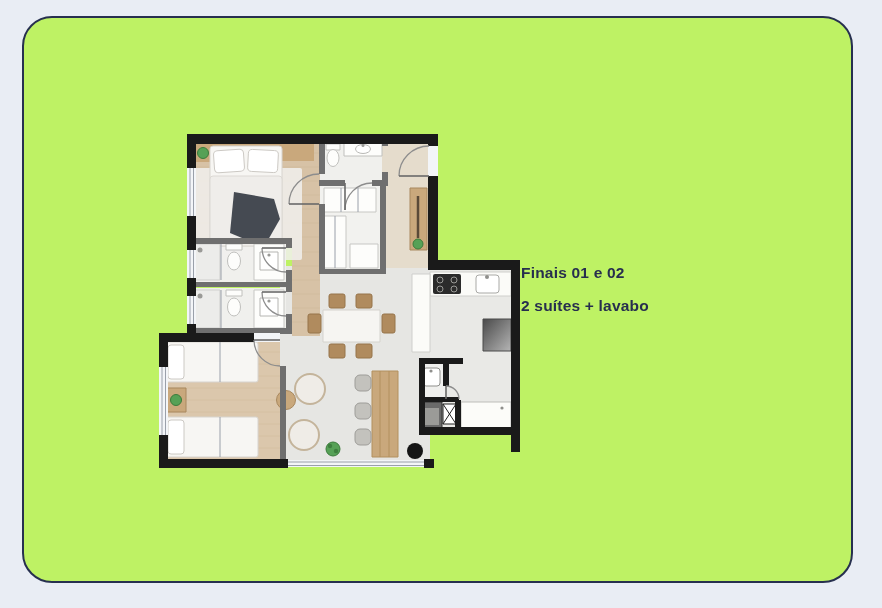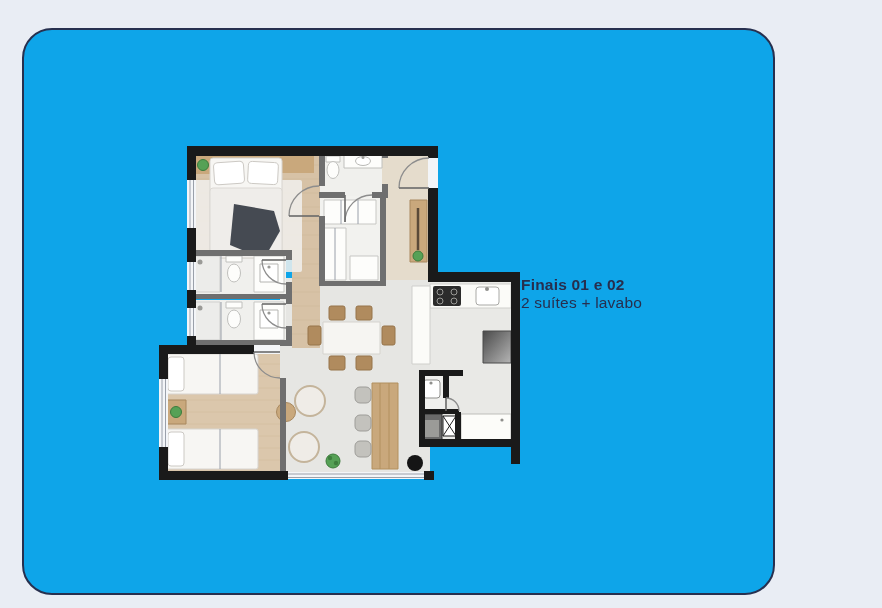--- a/index.html
+++ b/index.html
@@ -2,32 +2,32 @@
 <html><head>
 <meta charset="utf-8">
 <style>
   html,body{margin:0;padding:0;}
   body{
     width:882px;height:608px;position:relative;overflow:hidden;
     background:#e9edf4;
     font-family:"Liberation Sans", sans-serif;
   }
   .card{
-    position:absolute;left:22px;top:28px;width:753px;height:567px;
+    position:absolute;left:22px;top:16px;width:831px;height:567px;
     border:2px solid #27304f;border-radius:30px;
-    background:#0ea5e9;box-sizing:border-box;
+    background:#bef264;box-sizing:border-box;
   }
   .plan{
     position:absolute;left:130px;top:105px;width:372px;height:352px;
   }
   .caption{
     position:absolute;left:519px;top:261px;width:220px;
     color:#272e4e;font-size:15.5px;font-weight:600;letter-spacing:.2px;
   }
-  .caption .line2{font-weight:400;}
+  .caption .line2{margin-top:15px;font-weight:700;}
   svg *{vector-effect:non-scaling-stroke;}
   .thinline{stroke:#9aa0aa;stroke-width:1;}
   .doorarc{stroke:#8d8d8d;stroke-width:1.3;fill:none;}
   .doorleaf{stroke:#6a6a6a;stroke-width:1.6;}
   .fixture{fill:#fdfdfb;stroke:#c0c0bd;stroke-width:1;}
   .cab{fill:#fdfdfb;stroke:#c7c7c4;stroke-width:1;}
   .grain{stroke:#c9b595;stroke-width:0.8;opacity:.55;}
   .grain2{stroke:#cdb897;stroke-width:0.8;opacity:.6;}
   .bed{fill:#f7f6f3;stroke:#d7d4cf;stroke-width:1;}
   .pillow{fill:#ffffff;stroke:#ccc9c4;stroke-width:1;}

